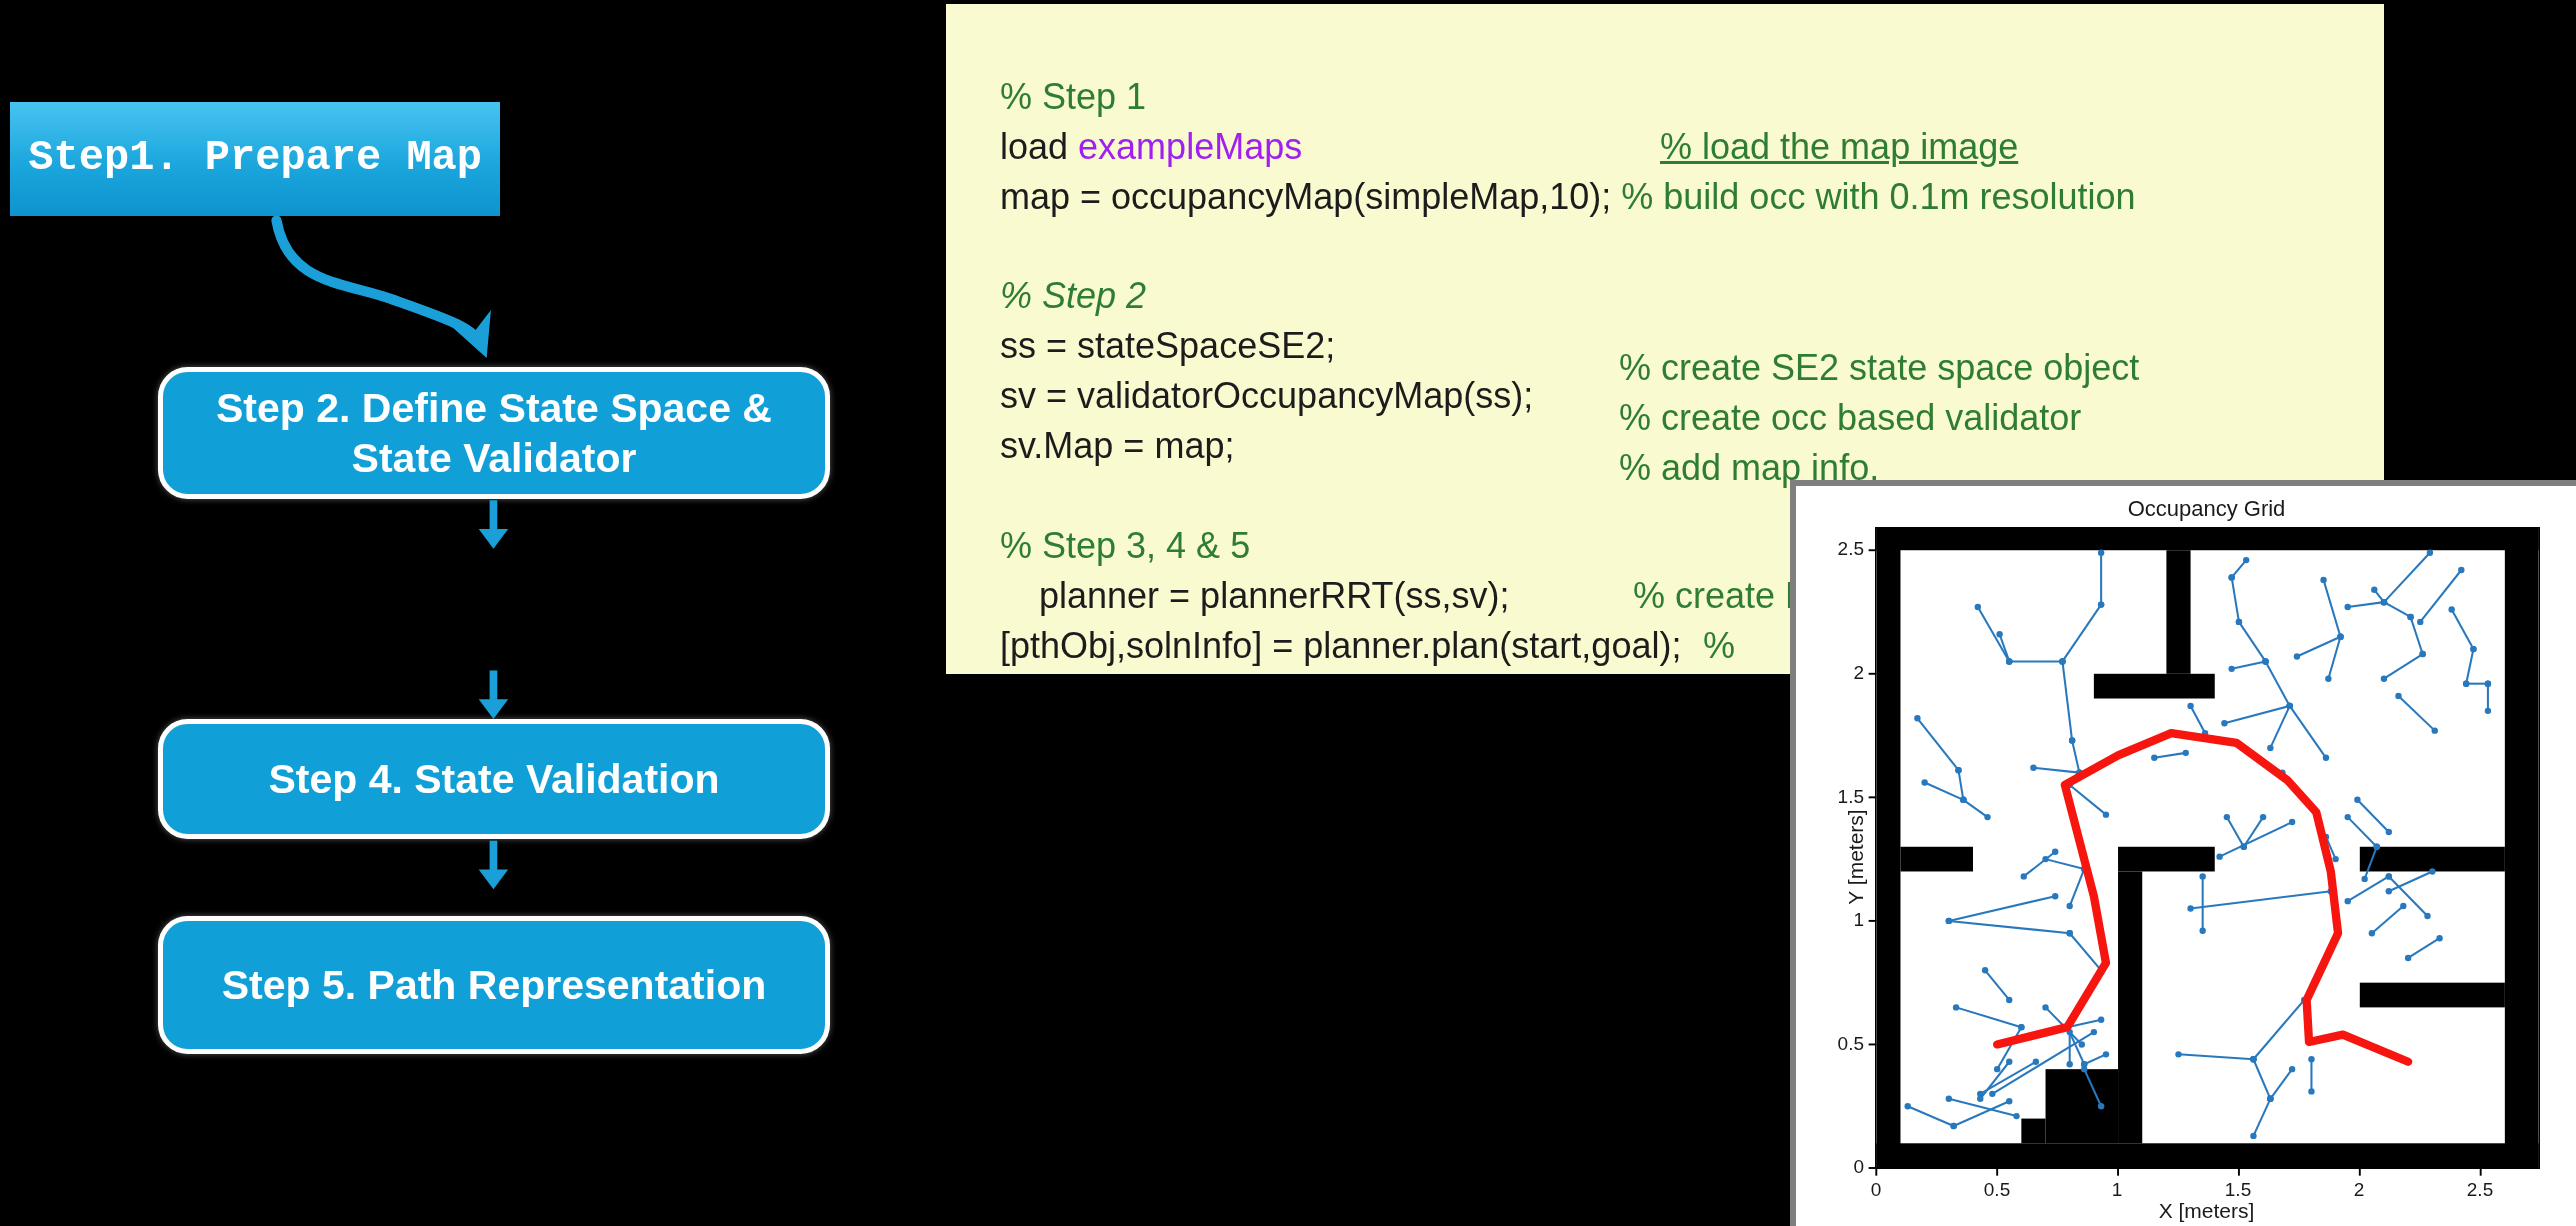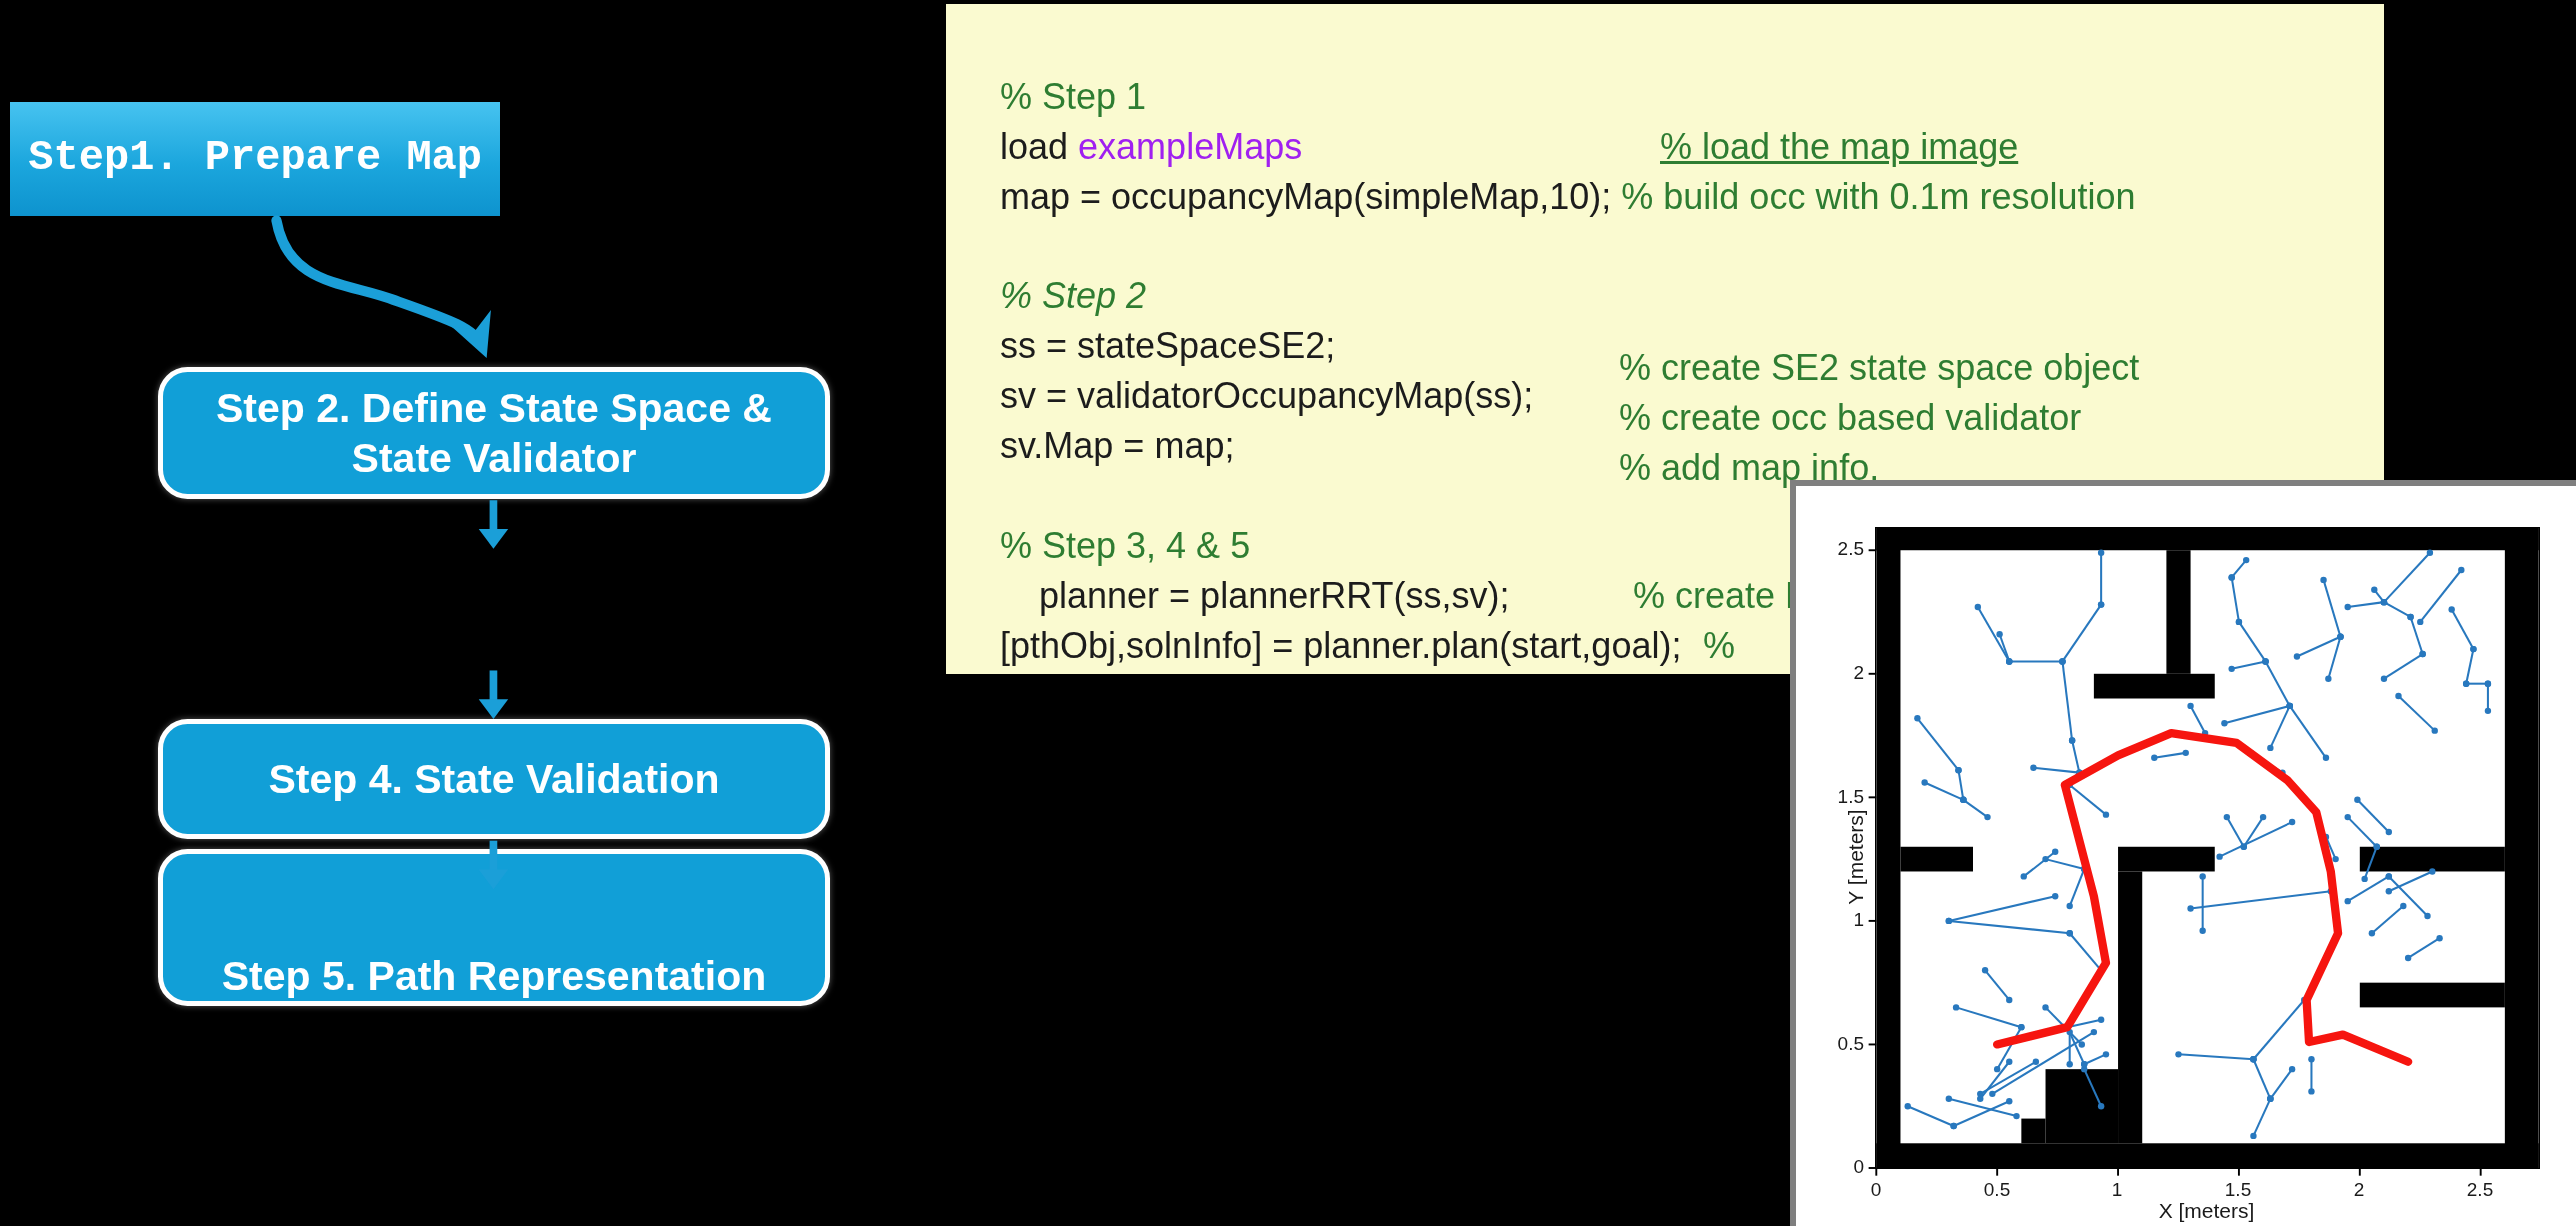--- a/index.html
+++ b/index.html
@@ -11,21 +11,21 @@
   .fc-box{position:absolute;display:flex;align-items:center;justify-content:center;
           text-align:center;color:#fff;font-weight:bold;font-size:41px;line-height:1.22;}
   #fc-box1{left:10.2px;top:102px;width:490px;height:114px;
            background:linear-gradient(to bottom,#47c3f0 0%,#1ba6dd 55%,#0e93ce 100%);
            font-size:42px;font-family:Liberation Mono, monospace;}
   .fc-rounded{left:158px;width:672px;background:#119fd7;border:5.8px solid #ffffff;
               border-radius:29.5px;box-shadow:0 0 6.4px rgba(160,160,160,.55);box-sizing:border-box;}
   #fc-box2{top:367px;height:132px;}
   #fc-box3{top:549px;height:120px;}
   #fc-box4{top:719px;height:120px;}
-  #fc-box5{top:849px;height:157px;align-items:flex-end;}
+  #fc-box5{top:916px;height:138px;}
   #fc-arrows{position:absolute;left:0;top:0;pointer-events:none;}
 
   
   #code-panel{position:absolute;left:946px;top:3.8px;width:1438px;height:670px;
               background:#fafad0;z-index:2;}
   .code-line{position:absolute;left:54px;white-space:pre;font-size:36px;color:#1c1c1c;}
   .comment{color:#2e7d32;}
   .keyword{color:#a020f0;}
   .cmt-abs{position:absolute;top:0;}
   .cl1{top:72px;}  .cl2{top:122px;}  .cl3{top:172px;}
@@ -110,20 +110,21 @@
     <div class="code-line cl7"><span>sv.Map = map;</span><span class="comment cmt-abs pos-mid">% add map info.</span></div>
 
     <div class="code-line cl8 comment">% Step 3, 4 &amp; 5</div>
 
     <div class="code-line cl9"><span>planner = plannerRRT(ss,sv);  </span><span class="comment cmt-abs pos-plan">% create RR</span></div>
 
     <div class="code-line cl10"><span>[pthObj,solnInfo] = planner.plan(start,goal); </span><span class="comment cmt-inline">%</span></div>
   </div>
 
   <div id="figure-window">
+    <div id="plot-title">Occupancy Grid</div>
     <div id="axes">
         <svg width="663" height="640" viewBox="0 0 1035 1000">
           <rect x="0" y="0" width="1035" height="1000" fill="#ffffff"></rect>
           <rect x="0" y="961.3899613899614" width="1035" height="38.610038610038615" fill="#000000"></rect>
           <rect x="0" y="0" width="1035" height="34.74903474903475" fill="#000000"></rect>
           <rect x="0" y="0" width="37.77372262773723" height="1000" fill="#000000"></rect>
           <rect x="982.1167883211679" y="0" width="52.88321167883212" height="1000" fill="#000000"></rect>
           <rect x="453.2846715328467" y="34.74903474903476" width="37.77372262773723" height="193.05019305019306" fill="#000000"></rect>
           <rect x="339.963503649635" y="227.79922779922776" width="188.86861313868613" height="38.610038610038615" fill="#000000"></rect>
           <rect x="37.77372262773723" y="498.069498069498" width="113.32116788321167" height="38.610038610038615" fill="#000000"></rect>

